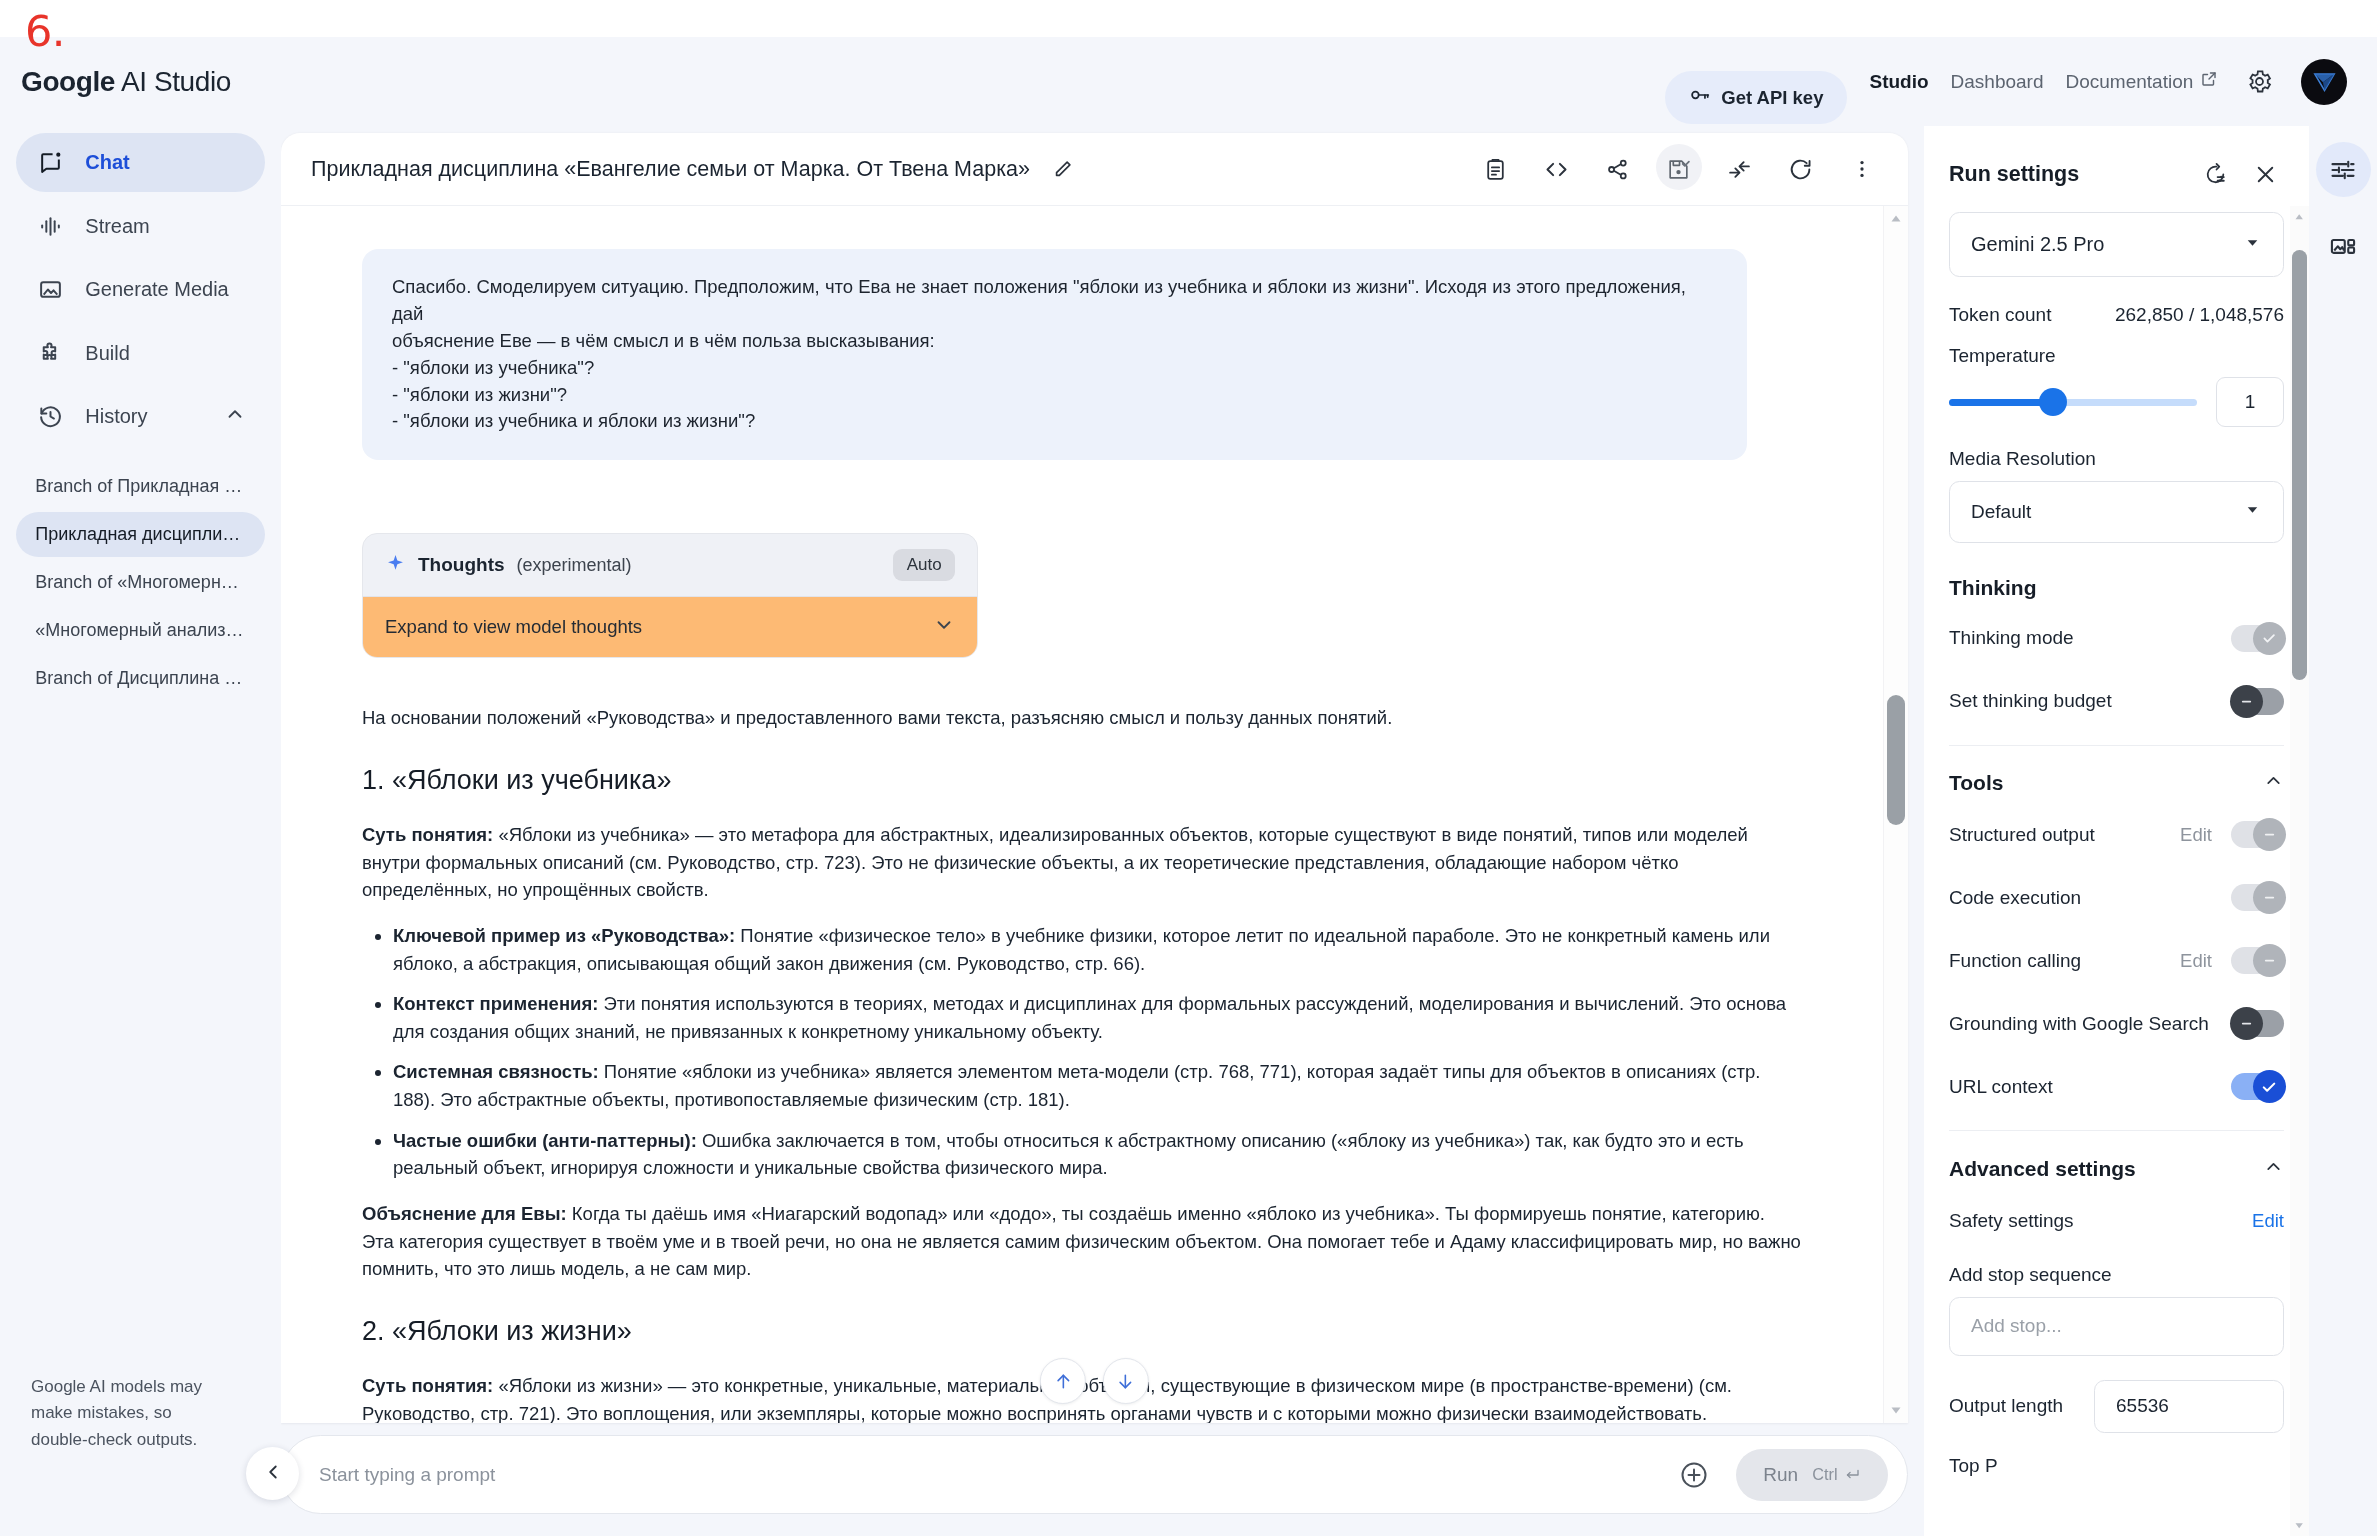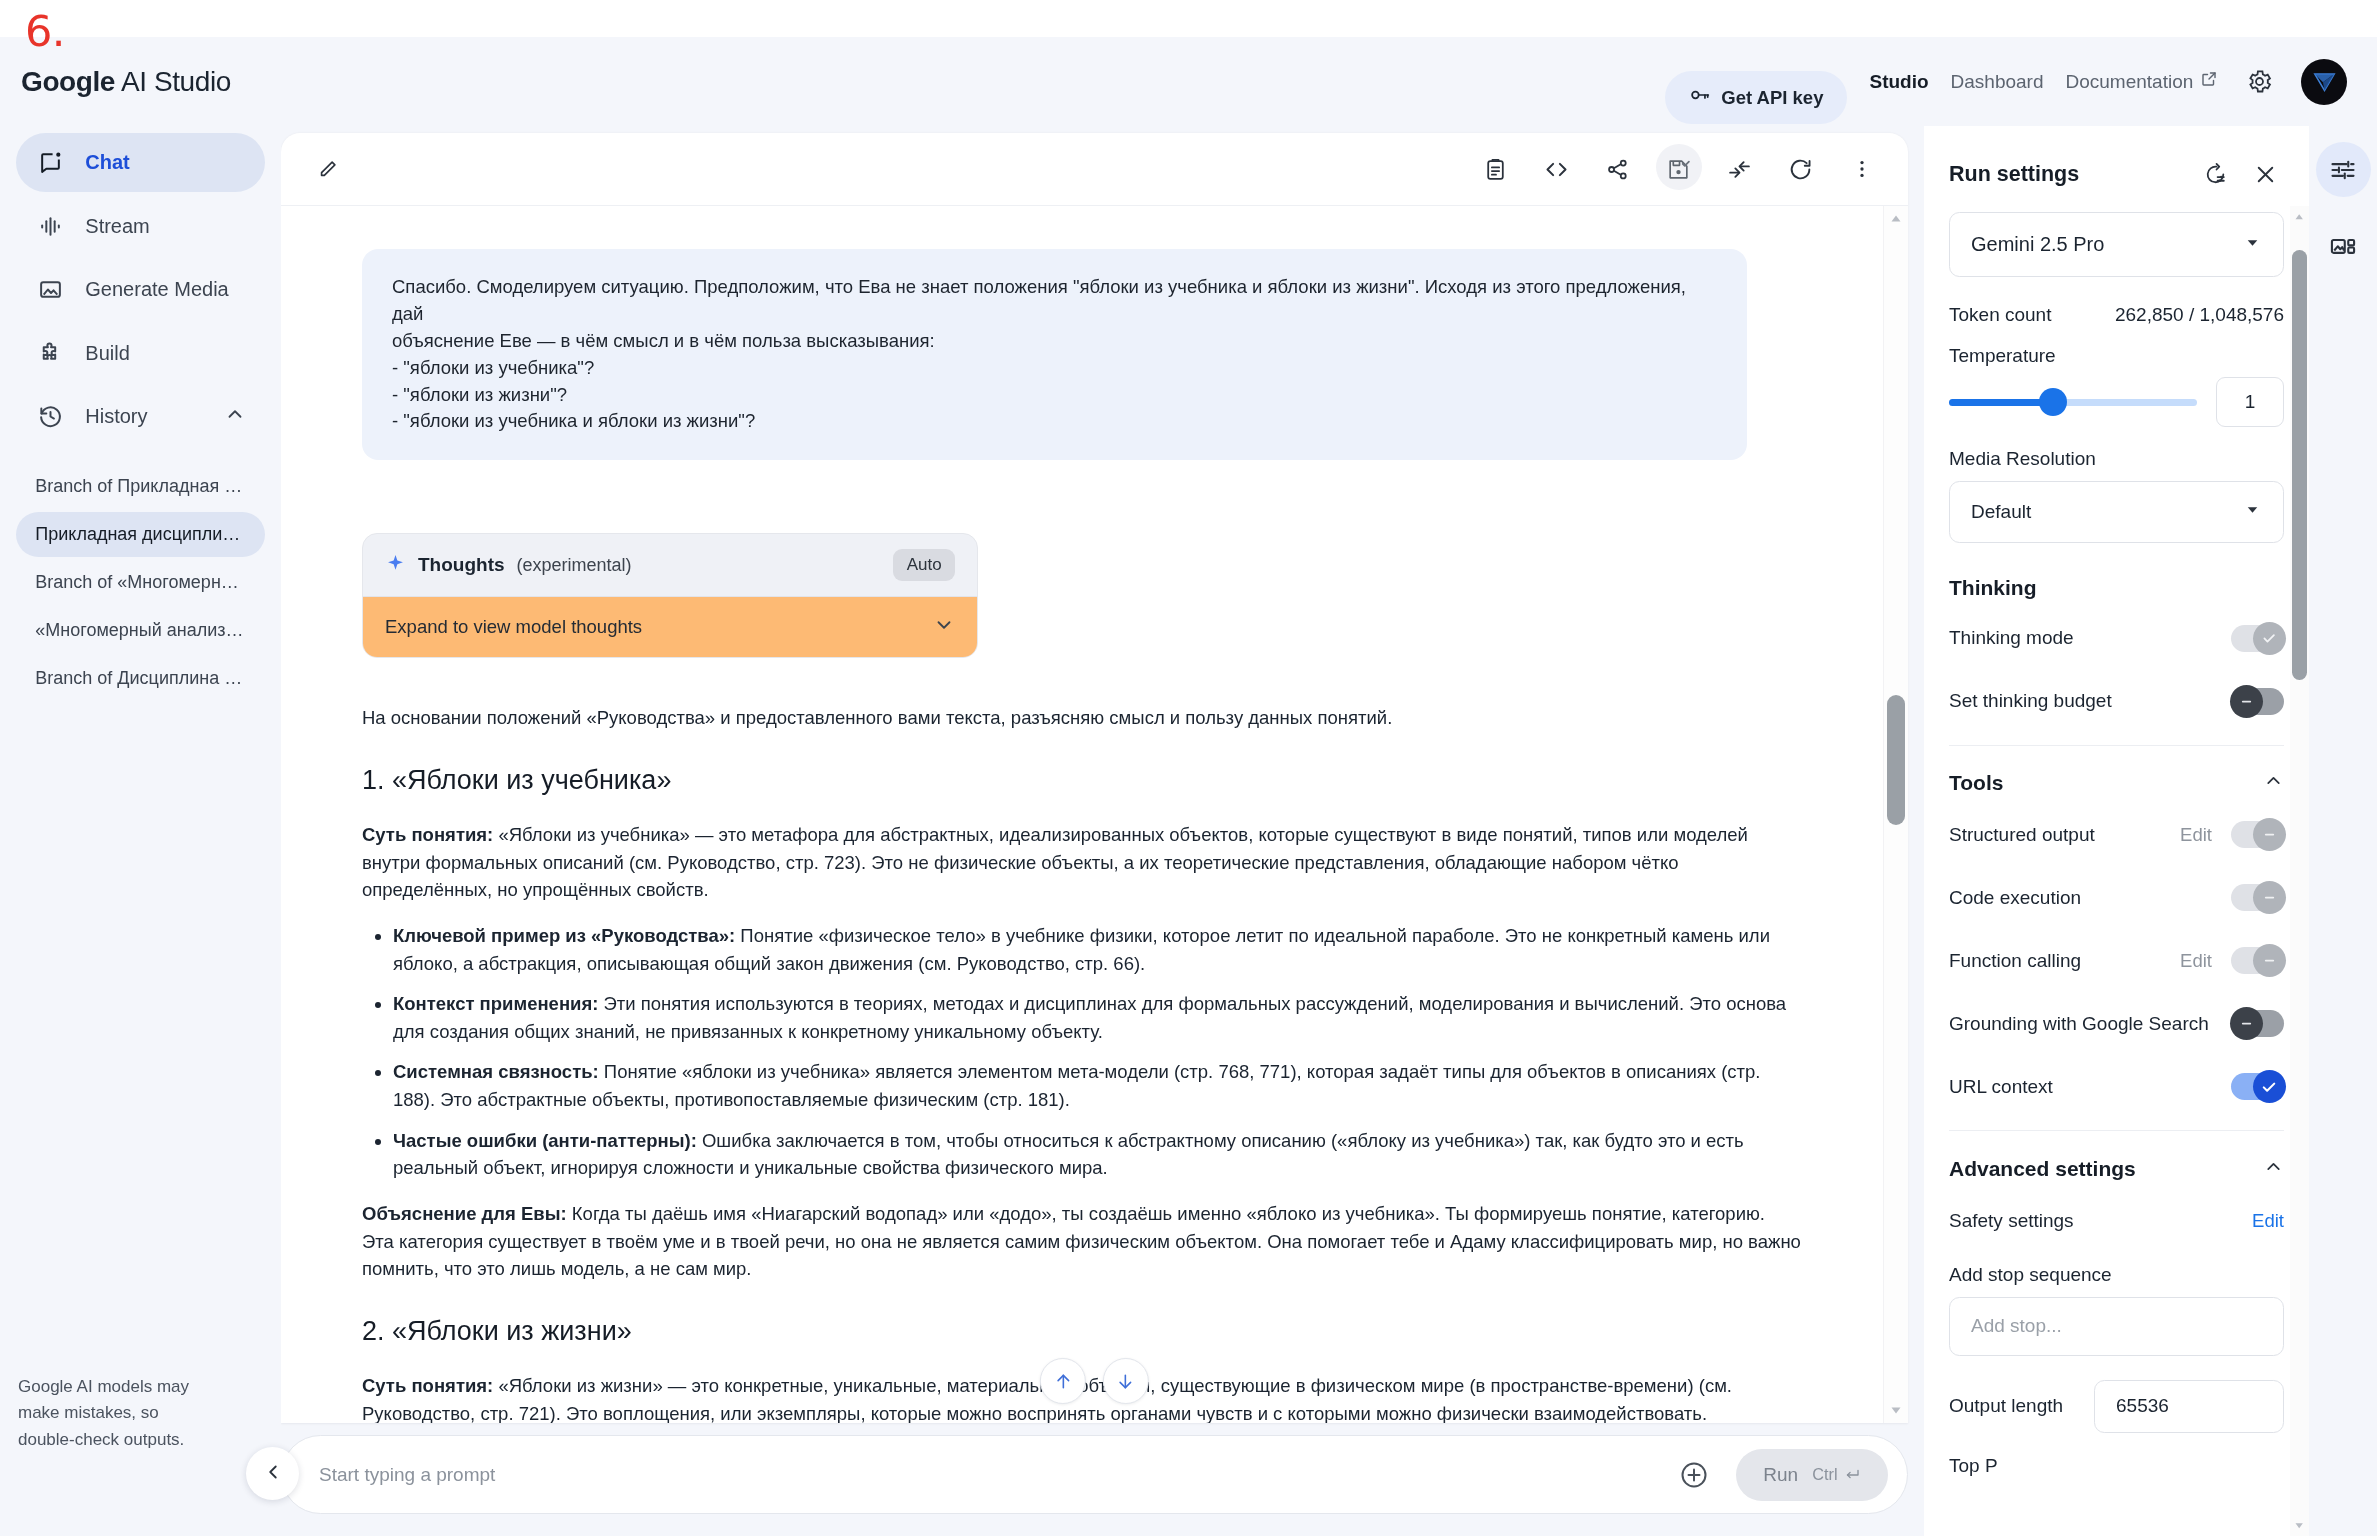--- a/index.html
+++ b/index.html
@@ -60,21 +60,21 @@
   .side-item.sel { background: #dde4f3; color: #1d4ed8; font-weight: 700; }
   .side-item .ico { width: 31px; height: 31px; display:flex; align-items:center; justify-content:center; flex: 0 0 31px; }
   .side-item .chev { margin-left: auto; }
   .hist-list { margin-top: 13.3px; display: flex; flex-direction: column; gap: 3px; padding: 0 16.3px; }
   .hist-item {
     font-size: 18px; color: #3c4450; padding: 12px 19px; border-radius: 740px;
     white-space: nowrap; overflow: hidden; text-overflow: ellipsis; cursor: pointer;
   }
   .hist-item.sel { background: #dde4f3; color: #151c26; }
   .disclaimer {
-    position: absolute; left: 18px; bottom: 83px; width: 193px;
+    position: absolute; left: 31px; bottom: 83px; width: 193px;
     font-size: 17px; line-height: 1.55; color: #4b535f;
   }
   .collapse-btn {
     position: absolute; right: -18px; bottom: 36px;
     width: 53px; height: 53px; border-radius: 50%; background: #fff;
     display: flex; align-items: center; justify-content: center;
     box-shadow: 0 1.5px 7.4px rgba(20,30,60,.14); cursor: pointer; z-index: 12;
   }
   
   .center { flex: 1 1 auto; display: flex; flex-direction: column; min-width: 0; padding: 7.4px 0 0 0; }
@@ -377,20 +377,21 @@
               <path d="M15 6l-6 6 6 6"></path>
             </svg>
         </span>
       </div>
     </div>
 
     <div class="center">
       <div class="chatcard">
 
         <div class="chat-header">
+          <div class="chat-title">Прикладная дисциплина «Евангелие семьи от Марка. От Твена Марка»</div>
           <span class="edit-ico">
             <svg width="22" height="22" viewBox="0 0 24 24" fill="none" stroke="#2b323c" stroke-width="1.8" stroke-linecap="round" stroke-linejoin="round">
               <path d="M16.5 4.5l3 3L8 19H5v-3z"></path>
             </svg>
           </span>
           <div class="hdr-spacer"></div>
           <div class="hdr-icons">
             <span class="hdr-ico">
               <svg width="25" height="25" viewBox="0 0 24 24" fill="none" stroke="#2b323c" stroke-width="1.7" stroke-linecap="round" stroke-linejoin="round">
                 <rect x="5" y="4" width="14" height="17" rx="2"></rect>

